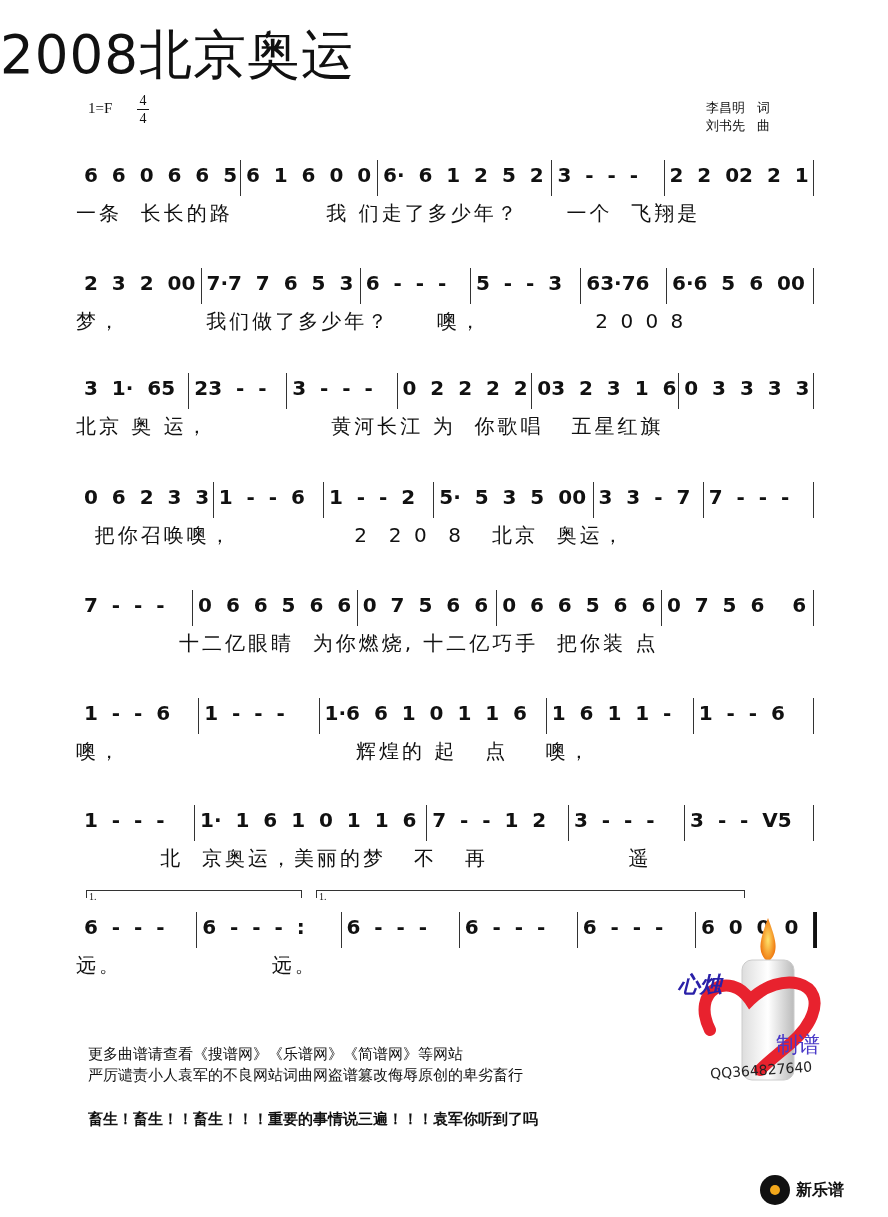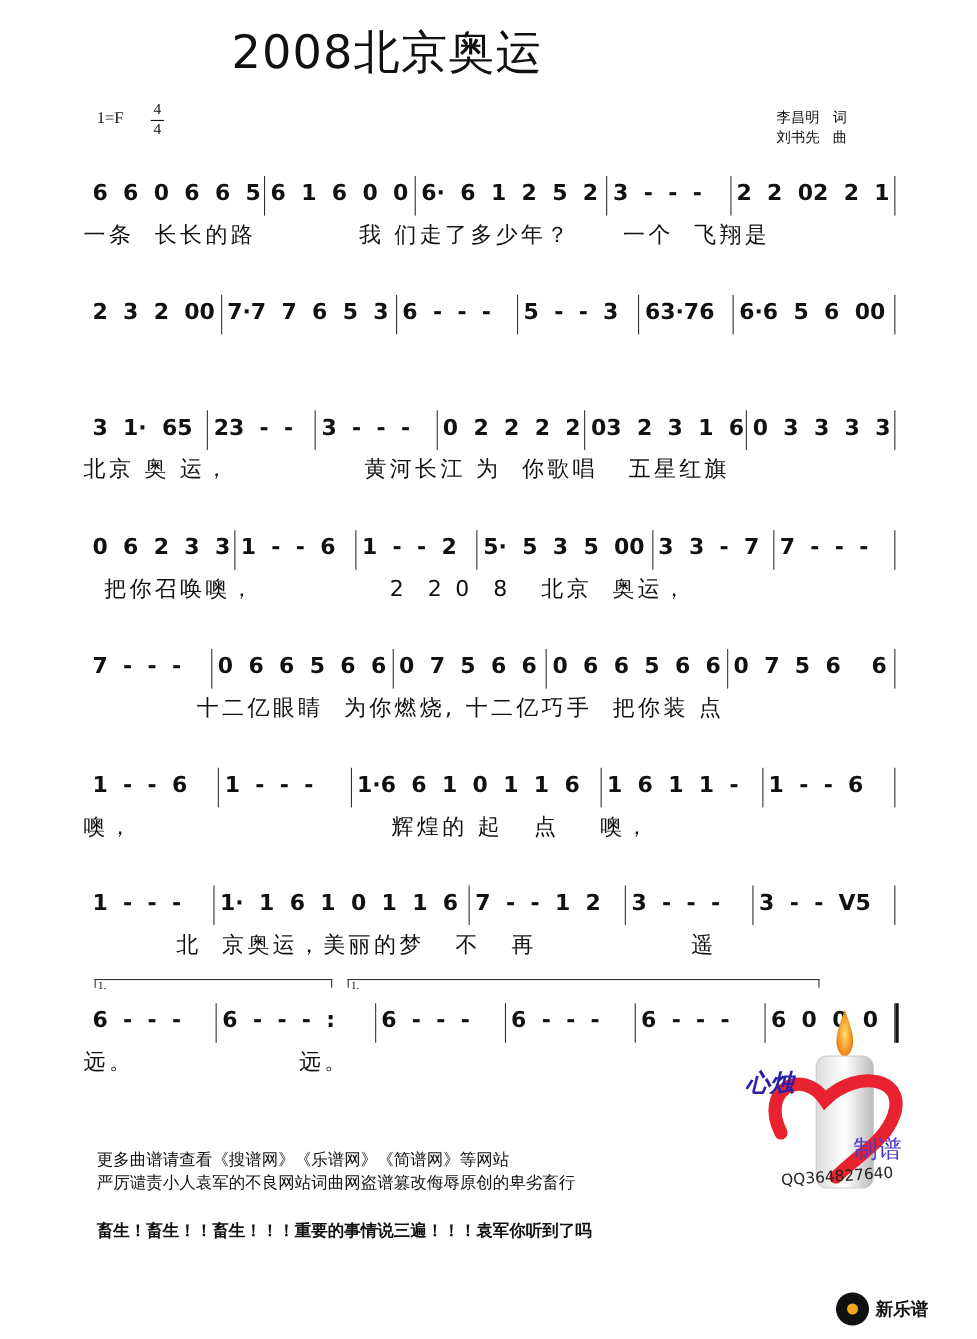--- a/index.html
+++ b/index.html
@@ -1,18 +1,18 @@
 <!DOCTYPE html>
 <html><head>
 <meta charset="utf-8">
 <style>
   * { box-sizing: border-box; margin: 0; padding: 0; }
   html, body { width: 888px; height: 1217px; background: #ffffff; overflow: hidden; }
   body { position: relative; font-family: "DejaVu Sans", sans-serif; color: #111; }
-  .title { position: absolute; left: 0; width: 704px; top: 20px; text-align: center; font-size: 42px; letter-spacing: 1px; }
+  .title { position: absolute; left: 0; width: 704px; top: 20px; font-size: 53px; letter-spacing: 1px; }
   .key { position: absolute; left: 88px; top: 100px; font-family: "Liberation Serif", serif; font-size: 15px; }
   .timesig { position: absolute; left: 137px; top: 92px; font-family: "Liberation Serif", serif; font-size: 14px; text-align: center; width: 12px; line-height: 17px; }
   .timesig .bar { border-top: 1px solid #111; }
   .credits { position: absolute; left: 706px; top: 99px; font-size: 13px; line-height: 18px; }
   .credits span.role { margin-left: 12px; }
   .row { position: absolute; left: 0; width: 888px; height: 100px; }
   .notes { position: absolute; left: 0; top: 0; height: 40px; width: 888px; font-weight: bold; }
   .n { position: absolute; top: 0; font-size: 20px; line-height: 30px; font-family: "DejaVu Sans", sans-serif; white-space: pre; }
   .barline { position: absolute; top: 0; width: 1px; height: 36px; background: #333; }
   .barline.dbl { width: 4px; border-left: 1px solid #222; border-right: 3px solid #111; background: transparent; }
@@ -65,20 +65,21 @@
         <div class="barline" style="left: 359.75px;"></div>
         <span class="n" style="left: 365.75px;">6  -  -  -</span>
         <div class="barline" style="left: 470px;"></div>
         <span class="n" style="left: 476px;">5  -  -  3</span>
         <div class="barline" style="left: 580.25px;"></div>
         <span class="n" style="left: 586.25px;">63·76</span>
         <div class="barline" style="left: 666px;"></div>
         <span class="n" style="left: 672px;">6·6  5  6  00</span>
         <div class="barline" style="left: 813px;"></div>
       </div>
+      <div class="lyr" style="left: 76px;">梦，         我们做了多少年？     噢，            2 0 0 8</div>
     </div>
     <div class="row" style="top: 373px;">
       <div class="notes">
         <span class="n" style="left: 84px;">3  1·  65</span>
         <div class="barline" style="left: 188.25px;"></div>
         <span class="n" style="left: 194.25px;">23  -  -</span>
         <div class="barline" style="left: 286.25px;"></div>
         <span class="n" style="left: 292.25px;">3  -  -  -</span>
         <div class="barline" style="left: 396.5px;"></div>
         <span class="n" style="left: 402.5px;">0  2  2  2  2</span>

